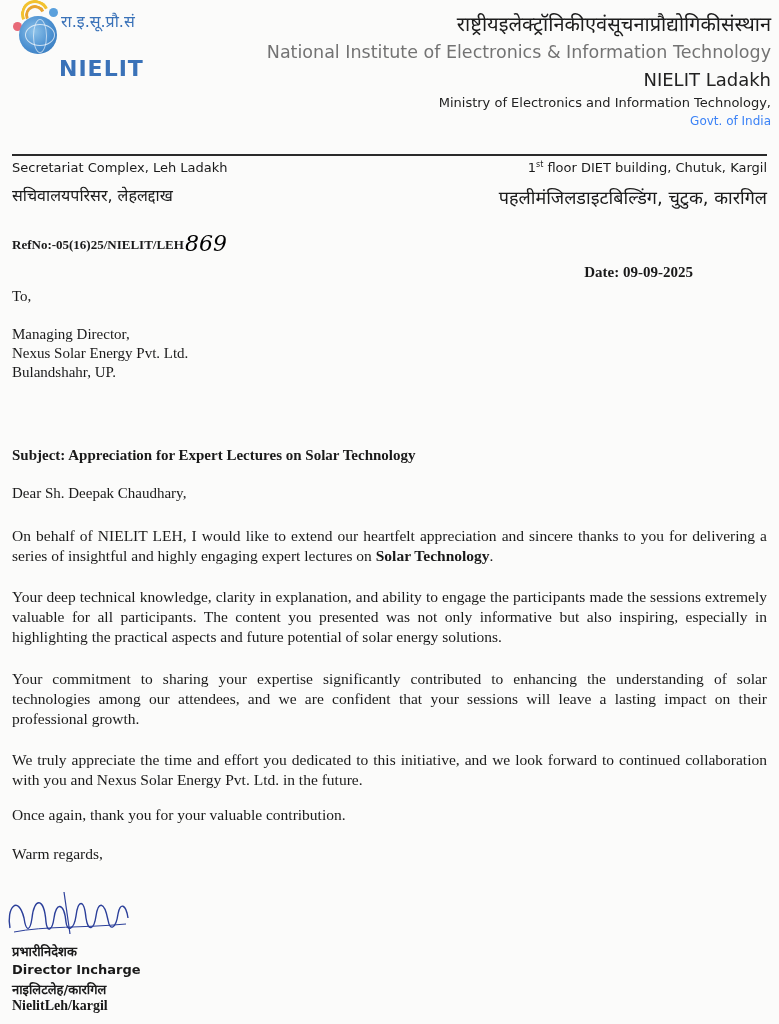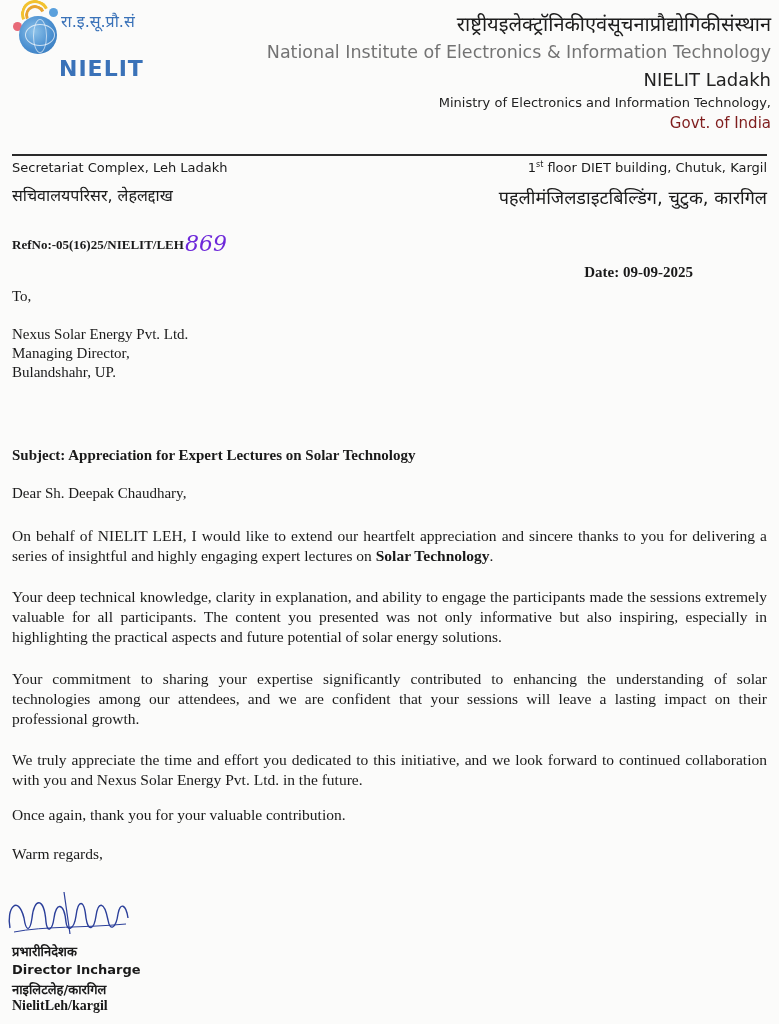--- a/index.html
+++ b/index.html
@@ -28,32 +28,32 @@
     .logo-dot.pink { left:4px; top:20px; background:#e86a78; }
     .logo-dot.blue { left:40px; top:6px; background:#5aa0dc; }
     .logo-hindi { position:absolute; left:52px; top:8px; font-size:16px; color:#3a72b8; }
     .logo-text { position:absolute; left:50px; top:24px; font-size:22px; font-weight:bold; color:#3a72b8; letter-spacing:1px; font-family:"DejaVu Sans", sans-serif;margin-top:30px; }
 
     
     .hdr-hindi { right: 8px; top: 10px; font-size: 20px; color:#1c1c1c; }
     .hdr-en { right: 8px; top: 42px; font-size: 17.5px; color:#737373; }
     .hdr-ladakh { right: 8px; top: 69px; font-size: 18px; color:#222; }
     .hdr-ministry { right: 8px; top: 95px; font-size: 13px; color:#222; }
-    .hdr-govt { right: 8px; top: 114px; font-size: 15px; color:#7f1d1d; }
+    .hdr-govt { right: 8px; top: 114px; font-size: 12px; color:#3b82f6; }
 
     .rule { left: 12px; top: 154px; width: 755px; height: 2px; background:#2a2a2a; }
 
     .addr-left1 { left: 12px; top: 160px; font-size: 13px; }
     .addr-left2 { left: 12px; top: 184px; font-size: 16px; }
     .addr-right1 { right: 12px; top: 160px; font-size: 13px; }
     .addr-right1 sup { font-size: 8px; }
     .addr-right2 { right: 12px; top: 185px; font-size: 18px; }
 
     .ref { left: 12px; top: 229px; font-size: 13px; font-weight:bold; }
-    .ref-hand { display:inline-block; font-family:"DejaVu Serif", serif; font-style: italic; color:#6d28d9; font-size:22px; font-weight:normal; margin-left:1px; transform: translateY(2px); }
+    .ref-hand { display:inline-block; font-family:"DejaVu Serif", serif; font-style: italic; color:#000000; font-size:22px; font-weight:normal; margin-left:1px; transform: translateY(2px); }
     .date { right: 86px; top: 228px; font-size: 15px; font-weight:bold;margin-top:36px; }
 
     .body-text { left: 12px; width: 755px; font-size: 15.5px; line-height: 20px; text-align: justify; }
     .to { left: 12px; top: 288px; font-size: 15px; }
     .addressee { left: 12px; top: 325px; font-size: 15px; line-height: 19px; }
     .addressee div { white-space: nowrap; }
     .subject { left: 12px; top: 447px; font-size: 15px; font-weight: bold; }
     .salutation { left: 12px; top: 485px; font-size: 15px; }
     .p1 { top: 526px; }
     .p2 { top: 587px; }
@@ -93,22 +93,22 @@
 <div class="abs addr-left1 sans">Secretariat Complex, Leh Ladakh</div>
 <div class="abs addr-left2 sans">सचिवालयपरिसर, लेहलद्दाख</div>
 <div class="abs addr-right1 sans"><span>1</span><sup>st</sup><span> floor DIET building, Chutuk, Kargil</span></div>
 <div class="abs addr-right2 sans">पहलीमंजिलडाइटबिल्डिंग, चुटुक, कारगिल</div>
 
 <div class="abs ref serif"><span>RefNo:-05(16)25/NIELIT/LEH</span><span class="ref-hand">869</span></div>
 <div class="abs date serif">Date: 09-09-2025</div>
 
 <div class="abs to serif">To,</div>
 <div class="abs addressee serif">
+  <div>Managing Director,</div>
   <div>Nexus Solar Energy Pvt. Ltd.</div>
-  <div>Managing Director,</div>
   <div>Bulandshahr, UP.</div>
 </div>
 
 <div class="abs subject serif">Subject: Appreciation for Expert Lectures on Solar Technology</div>
 <div class="abs salutation serif">Dear Sh. Deepak Chaudhary,</div>
 
 <div class="abs body-text p1 serif"><span>On behalf of NIELIT LEH, I would like to extend our heartfelt appreciation and sincere thanks to you for delivering a series of insightful and highly engaging expert lectures on </span><b class="em">Solar Technology</b><span>.</span></div>
 <div class="abs body-text p2 serif">Your deep technical knowledge, clarity in explanation, and ability to engage the participants made the sessions extremely valuable for all participants. The content you presented was not only informative but also inspiring, especially in highlighting the practical aspects and future potential of solar energy solutions.</div>
 <div class="abs body-text p3 serif">Your commitment to sharing your expertise significantly contributed to enhancing the understanding of solar technologies among our attendees, and we are confident that your sessions will leave a lasting impact on their professional growth.</div>
 <div class="abs body-text p4 serif">We truly appreciate the time and effort you dedicated to this initiative, and we look forward to continued collaboration with you and Nexus Solar Energy Pvt. Ltd. in the future.</div>

